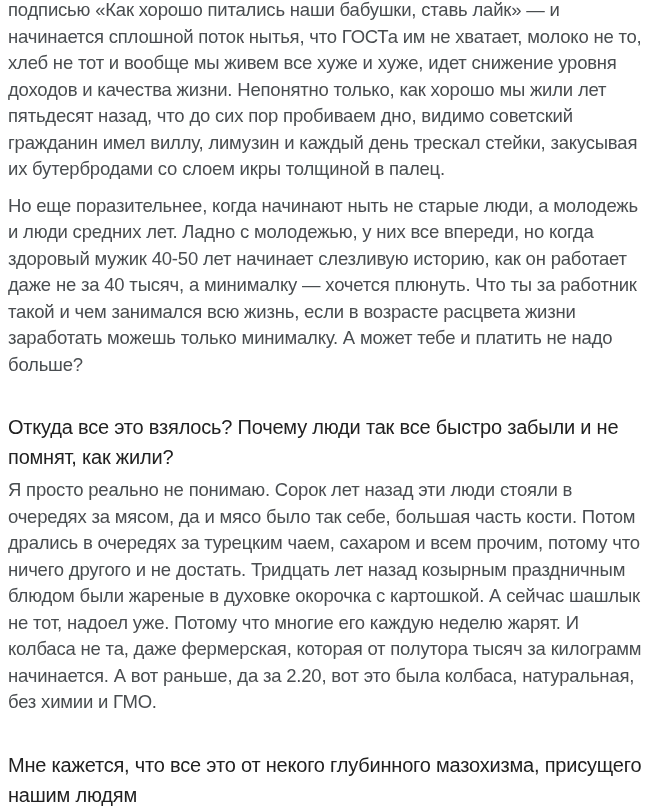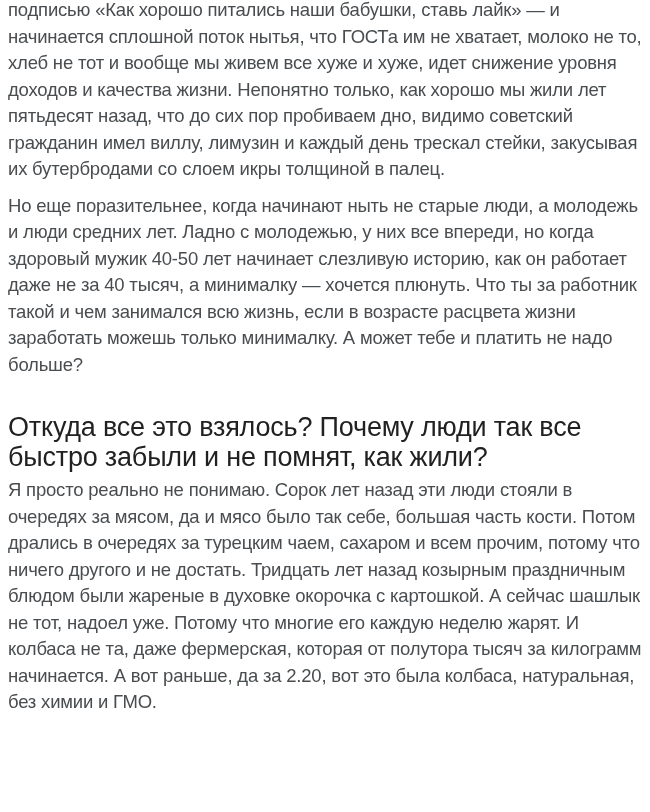--- a/index.html
+++ b/index.html
@@ -29,34 +29,35 @@
     letter-spacing: -0.2px;
     color: var(--body-text);
     margin: 0 0 10px 0;
     text-align: left;
   }
   .para:first-child {
     margin-top: -3px;
   }
   .heading {
     font-family: "Liberation Sans", "DejaVu Sans", sans-serif;
-    font-size: 27px;
+    font-size: 20px;
     line-height: 30px;
     font-weight: 400;
     letter-spacing: -0.2px;
     color: var(--heading-text);
     margin: 34px 0 5px 0;
     text-align: left;
   }
 </style>
 </head>
 <body>
 
 <div class="article">
   <p class="para">подписью «Как хорошо питались наши бабушки, ставь лайк» — и начинается сплошной поток нытья, что ГОСТа им не хватает, молоко не то, хлеб не тот и вообще мы живем все хуже и хуже, идет снижение уровня доходов и качества жизни. Непонятно только, как хорошо мы жили лет пятьдесят назад, что до сих пор пробиваем дно, видимо советский гражданин имел виллу, лимузин и каждый день трескал стейки, закусывая их бутербродами со слоем икры толщиной в палец.</p>
 
   <p class="para">Но еще поразительнее, когда начинают ныть не старые люди, а молодежь и люди средних лет. Ладно с молодежью, у них все впереди, но когда здоровый мужик 40-50 лет начинает слезливую историю, как он работает даже не за 40 тысяч, а минималку — хочется плюнуть. Что ты за работник такой и чем занимался всю жизнь, если в возрасте расцвета жизни заработать можешь только минималку. А может тебе и платить не надо больше?</p>
 
   <h2 class="heading">Откуда все это взялось? Почему люди так все быстро забыли и не помнят, как жили?</h2>
 
   <p class="para">Я просто реально не понимаю. Сорок лет назад эти люди стояли в очередях за мясом, да и мясо было так себе, большая часть кости. Потом дрались в очередях за турецким чаем, сахаром и всем прочим, потому что ничего другого и не достать. Тридцать лет назад козырным праздничным блюдом были жареные в духовке окорочка с картошкой. А сейчас шашлык не тот, надоел уже. Потому что многие его каждую неделю жарят. И колбаса не та, даже фермерская, которая от полутора тысяч за килограмм начинается. А вот раньше, да за 2.20, вот это была колбаса, натуральная, без химии и ГМО.</p>
 
+  <h2 class="heading">Мне кажется, что все это от некого глубинного мазохизма, присущего нашим людям</h2>
 </div>
 
 </body></html>

